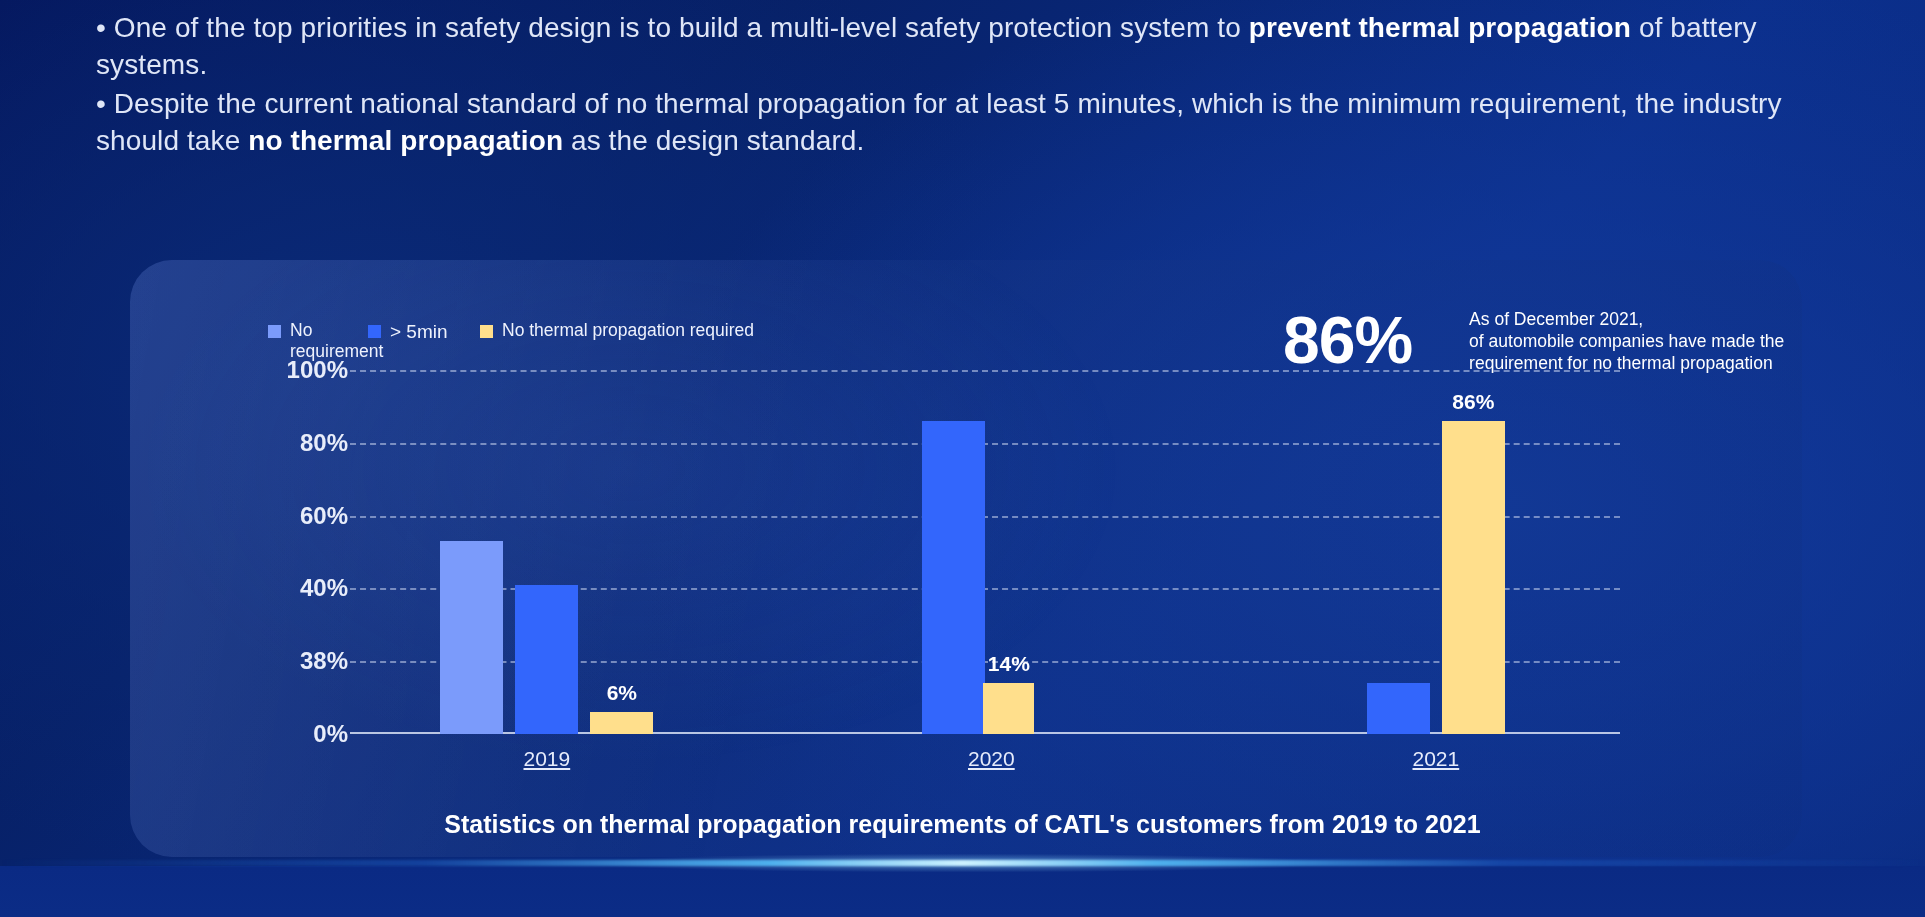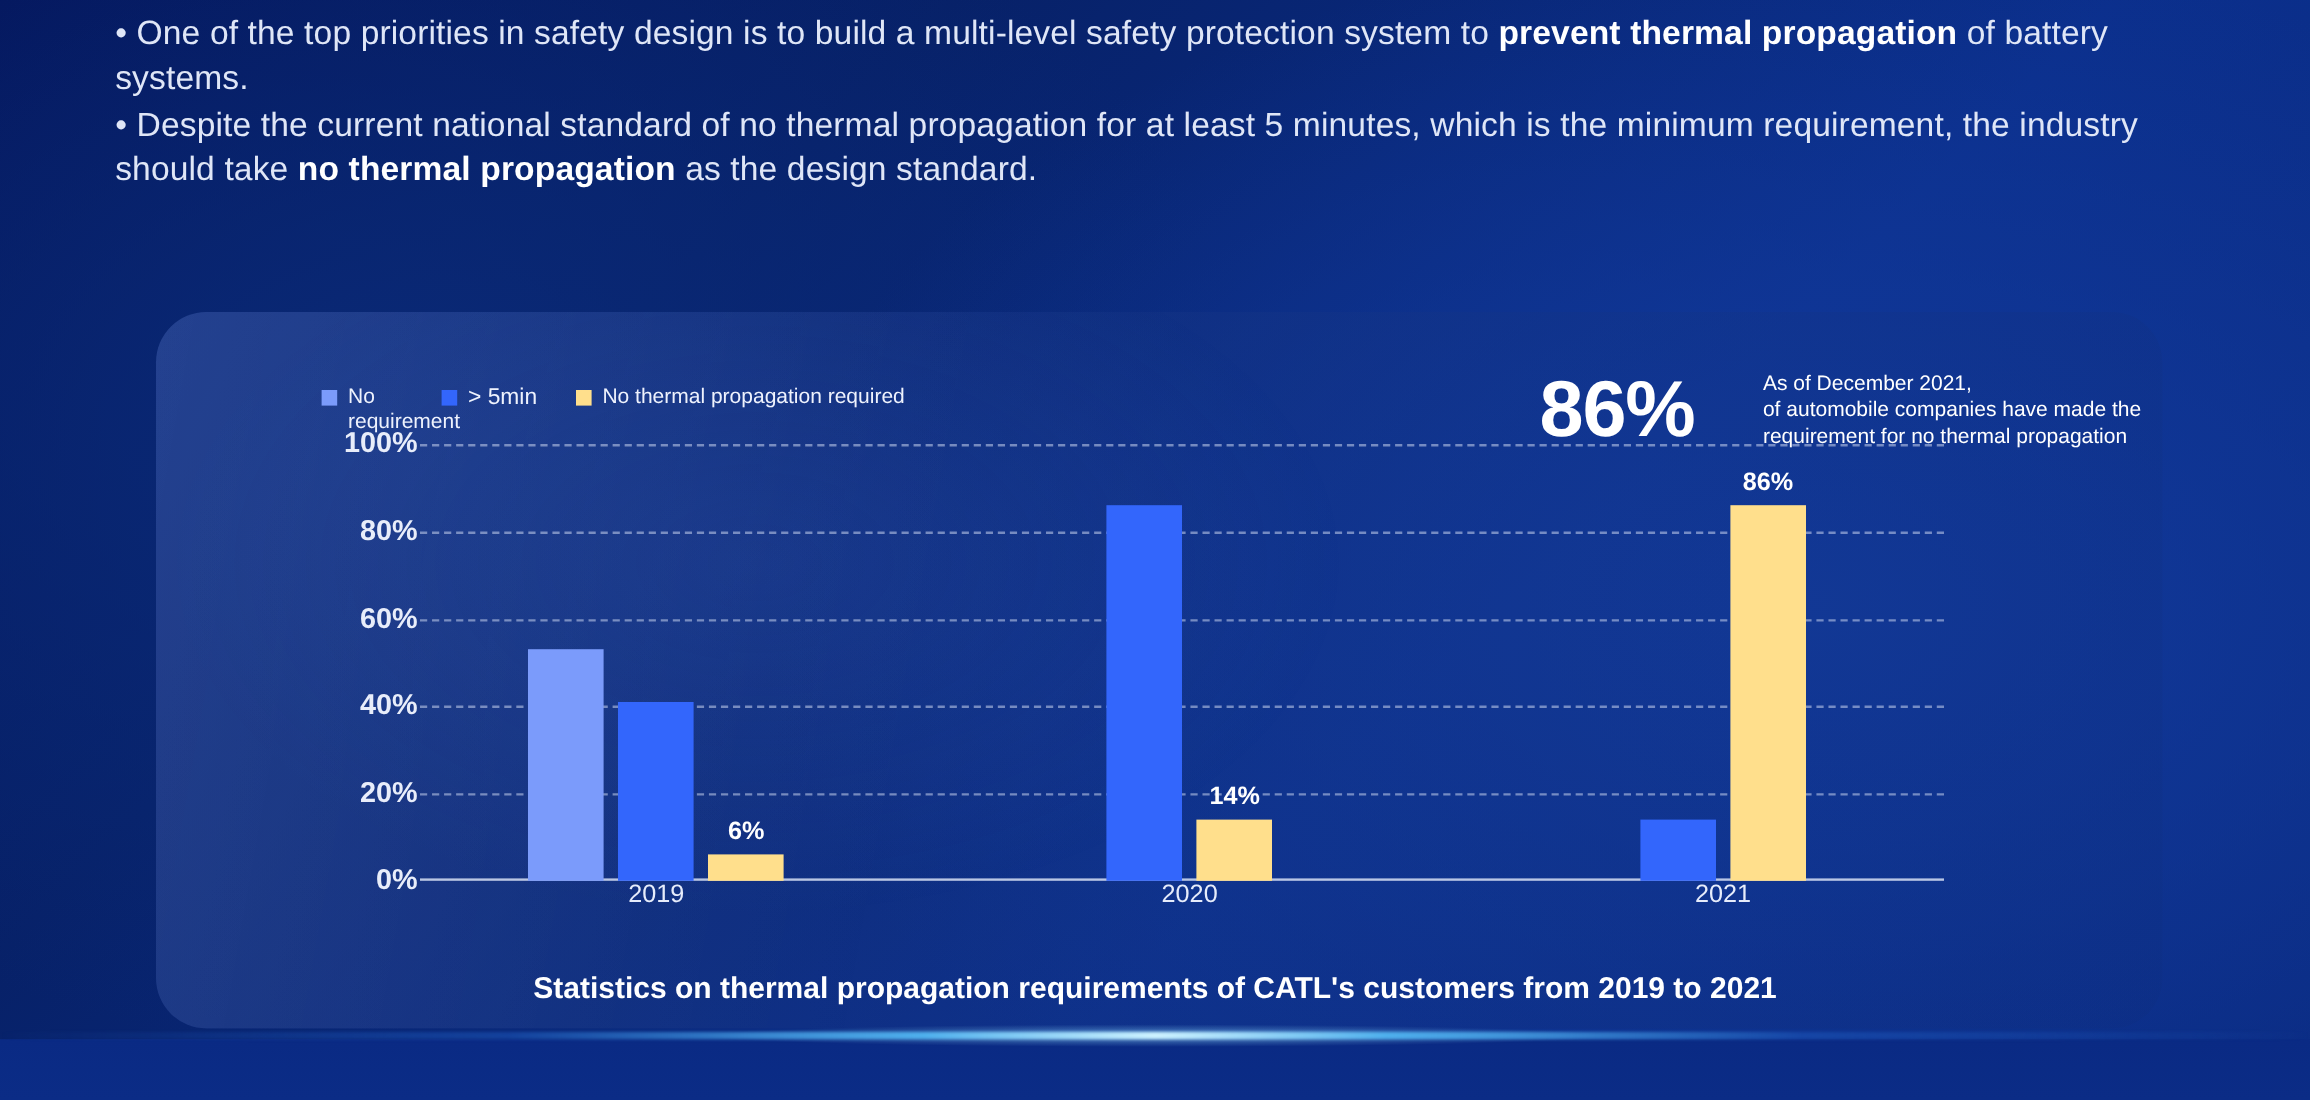--- a/index.html
+++ b/index.html
@@ -160,23 +160,25 @@
     color: #ffffff;
     font-size: 21px;
     font-weight: 700;
     white-space: nowrap;
   }
   .xtick {
     position: absolute;
     top: 100%;
     left: 50%;
     transform: translateX(-50%);
+    margin-top: 13px;
     color: #e6ecfb;
     font-size: 21px;
     white-space: nowrap;
+    text-decoration: underline;
   }
 
   #chart-caption {
     position: absolute;
     left: 0; right: 0;
     top: 770px;
     text-align: center;
     color: #ffffff;
     font-size: 25px;
     font-weight: 600;
@@ -257,40 +259,40 @@
     <div id="callout-number">86%</div>
     <div id="callout-text">As of December 2021,
 of automobile companies have made the
 requirement for no thermal propagation</div>
   </div>
 
   <div id="plot">
     <div id="axis-line"></div>
   <div class="ytick" style="top: 364px;">0%</div>
       <div class="gridline" style="top: 291.2px;"></div>
-      <div class="ytick" style="top: 291.2px;">20%</div>
+      <div class="ytick" style="top: 291.2px;">38%</div>
       <div class="gridline" style="top: 218.4px;"></div>
       <div class="ytick" style="top: 218.4px;">40%</div>
       <div class="gridline" style="top: 145.6px;"></div>
       <div class="ytick" style="top: 145.6px;">60%</div>
       <div class="gridline" style="top: 72.8px;"></div>
       <div class="ytick" style="top: 72.8px;">80%</div>
       <div class="gridline" style="top: 0px;"></div>
       <div class="ytick" style="top: 0px;">100%</div>
       <div class="group" style="left: 90.35px; width: 213px;">
         <div class="bar" style="left: 0px; width: 63px; height: 192.92px; background: rgb(123, 155, 251);"></div>
         <div class="bar" style="left: 75px; width: 63px; height: 149.24px; background: rgb(51, 102, 252);"></div>
         <div class="bar" style="left: 150px; width: 63px; height: 21.84px; background: rgb(255, 223, 140);">
           <span class="bar-value">6%</span>
         </div>
         <div class="xtick">2019</div>
       </div>
       <div class="group" style="left: 572.35px; width: 138px;">
         <div class="bar" style="left: 0px; width: 63px; height: 313.04px; background: rgb(51, 102, 252);"></div>
-        <div class="bar" style="left: 75px; width: 63px; height: 50.96px; background: rgb(255, 223, 140);">
+        <div class="bar" style="left: 61px; width: 51px; height: 50.96px; background: rgb(255, 223, 140);">
           <span class="bar-value">14%</span>
         </div>
         <div class="xtick">2020</div>
       </div>
       <div class="group" style="left: 1016.85px; width: 138px;">
         <div class="bar" style="left: 0px; width: 63px; height: 50.96px; background: rgb(51, 102, 252);"></div>
         <div class="bar" style="left: 75px; width: 63px; height: 313.04px; background: rgb(255, 223, 140);">
           <span class="bar-value">86%</span>
         </div>
         <div class="xtick">2021</div>

